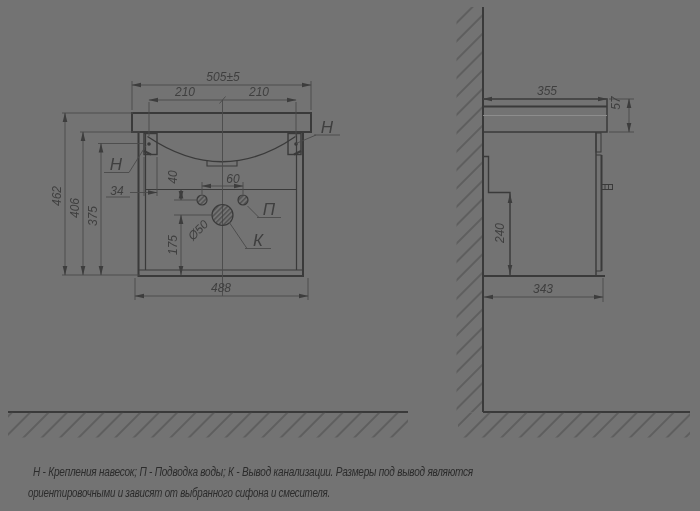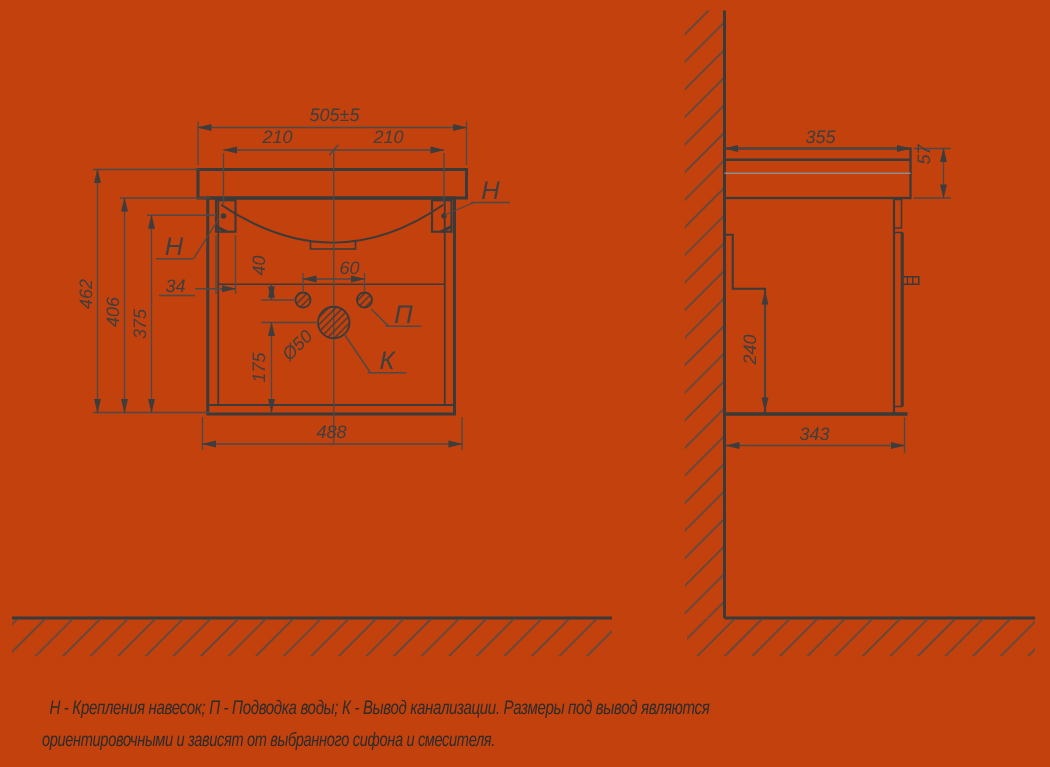--- a/index.html
+++ b/index.html
@@ -1,16 +1,16 @@
 <!DOCTYPE html>
 <html><head>
 <meta charset="utf-8">
 <style>
   html,body{margin:0;padding:0;background:#ffffff;}
-  .stage{width:700px;height:511px;position:relative;background:#c2410c;}
+  .stage{width:700px;height:511px;position:relative;background:#737373;}
   svg{display:block;}
   text{
     font-family:"Liberation Sans", sans-serif;
     font-style:italic;
     fill:#3f3f3f;
   }
   .dimtxt{font-size:12px;}
   .lettertxt{font-size:17px;}
   .captxt{font-size:13px;fill:#2c2c2c;letter-spacing:-0.3px;}
   .geo{stroke:#3a3a3a;fill:none;}

